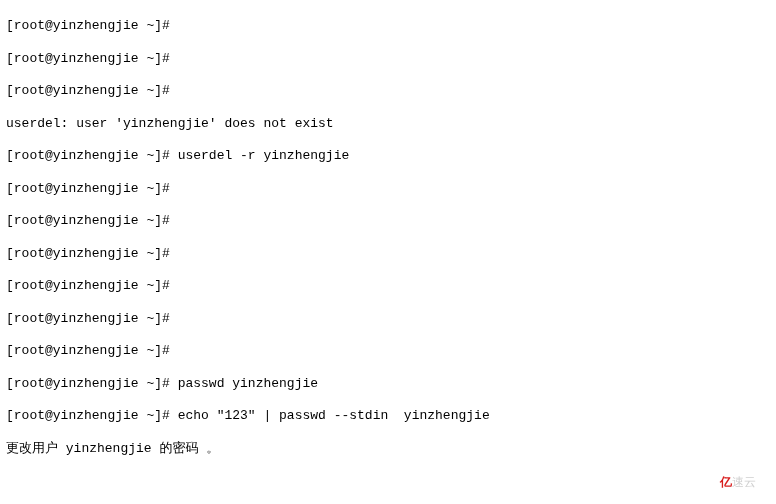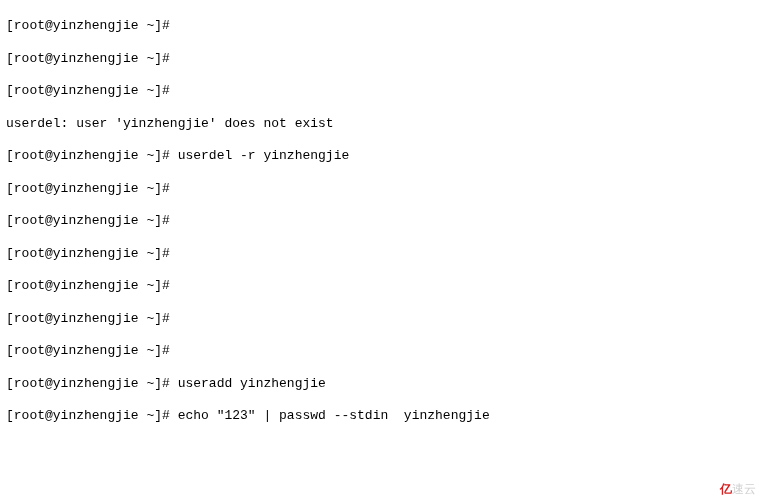--- a/index.html
+++ b/index.html
@@ -1,36 +1,37 @@
 <!DOCTYPE html>
 <html><head>
 <meta charset="utf-8">
 <style>
   body{margin:0;background:#fff;font-family:"Courier New",monospace;font-size:13px;color:#000;line-height:1.25;width:776px}
   .term{white-space:pre;padding:2px 0 0 6px}
-  .logo{position:absolute;right:20px;bottom:6px;font-family:Liberation Mono, monospace;font-size:12px;color:#d0d0d0}
+  .logo{position:absolute;right:20px;bottom:14px;font-family:Liberation Serif, serif;font-size:12px;color:#d0d0d0}
   .logo .y{color:#d81e1e;font-weight:bold}
 </style>
 </head>
 <body>
 
 <div class="term">
 <div>[root@yinzhengjie ~]# </div>
 <div>[root@yinzhengjie ~]# </div>
 <div>[root@yinzhengjie ~]# </div>
 <div>userdel: user 'yinzhengjie' does not exist</div>
 <div>[root@yinzhengjie ~]# userdel -r yinzhengjie</div>
 <div>[root@yinzhengjie ~]# </div>
 <div>[root@yinzhengjie ~]# </div>
 <div>[root@yinzhengjie ~]# </div>
 <div>[root@yinzhengjie ~]# </div>
 <div>[root@yinzhengjie ~]# </div>
 <div>[root@yinzhengjie ~]# </div>
-<div>[root@yinzhengjie ~]# useradd yinzhengjie</div>
+<div>[root@yinzhengjie ~]# passwd yinzhengjie</div>
 <div>[root@yinzhengjie ~]# echo "123" | passwd --stdin  yinzhengjie</div>
+<div>更改用户 yinzhengjie 的密码 。</div>
 
 
 
 
 
 
 
 
 
 

